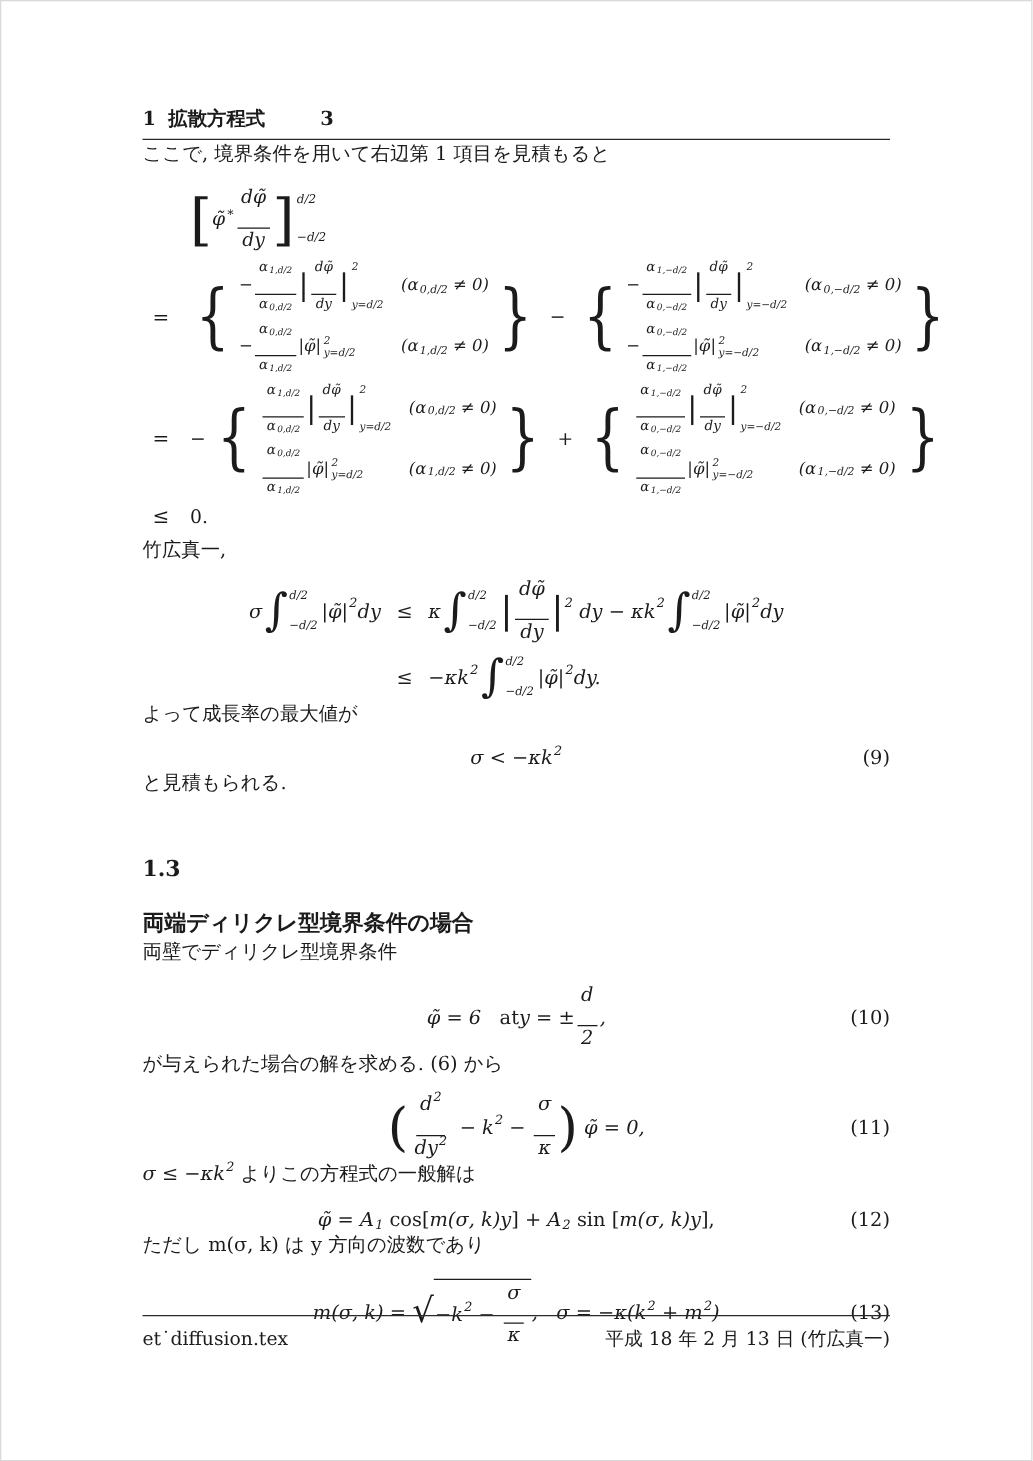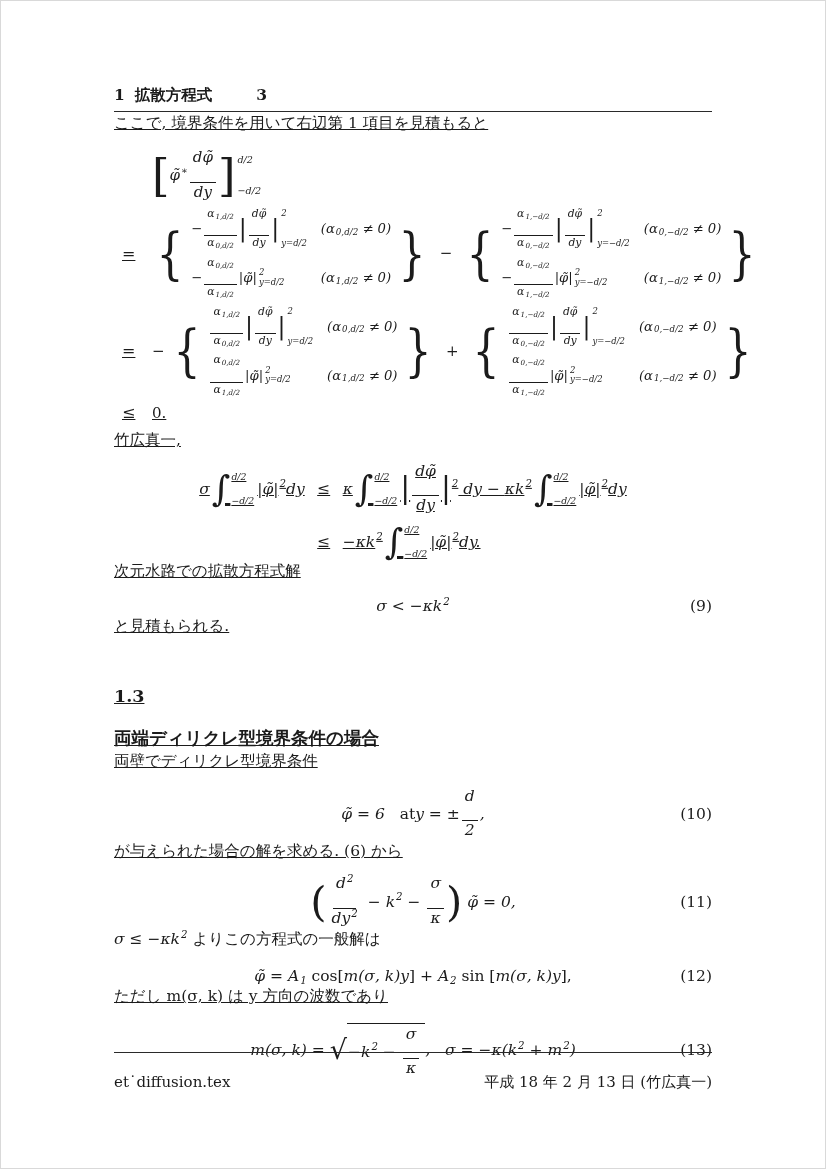--- a/index.html
+++ b/index.html
@@ -10,23 +10,23 @@
     overflow:hidden;
   }
   
   header{margin:84px 113px 0;display:flex;justify-content:space-between;align-items:baseline;font-size:15.5px;}
   .hnum{font-weight:700;font-family:"DejaVu Serif",serif;}
   .hjp{font-weight:700;font-family:"DejaVu Sans","Liberation Sans",sans-serif;}
   .hright{display:flex;align-items:baseline;}
   .hpage{margin-left:44px;font-weight:700;}
   .hrule{margin:5px 113px 0;border-top:1.4px solid #2a2a2a;}
   footer{position:absolute;left:113px;right:113px;top:1051px;border-top:1.3px solid #2a2a2a;
-    padding-top:20px;display:flex;justify-content:space-between;font-size:15px;}
+    padding-top:9px;display:flex;justify-content:space-between;font-size:15px;}
   
-  main{margin:0 113px;text-decoration:underline;}
+  main{margin:0 113px;}
   p.body{font-size:15.5px;line-height:1.5;margin:0;}
   .p1{margin-top:36px;}
   .p2{margin-top:16px;}
   .p3{margin-top:22px;}
   .p4{margin-top:14px;}
   .p5{margin-top:40px;}
   .p6{margin-top:12px;}
   .p7{margin-top:10px;font-size:15.5px;}
   .p8{margin-top:12px;}
   h2.sec{margin:48px 0 0;font-size:17.5px;display:flex;align-items:baseline;gap:20px;flex-direction:column;}
@@ -575,21 +575,21 @@
               <span class="mrow">
                 <span class="tok">|φ̃|</span>
                 <span class="msup"><span class="tok">2</span></span>
               </span>
               <span class="tok">dy.</span>
             </span>
           </span>
       </div>
     </div>
 
-    <p class="body p3">次元水路での拡散方程式解</p>
+    <p class="body p3">よって成長率の最大値が</p>
 
     <div class="eqrow">
       <span class="m" data-math="equations.eq9.body"><span class="mrow">
             <span class="tok">σ &lt; −</span>
             <span class="mrow">
               <span class="tok">κk</span>
               <span class="msup"><span class="tok">2</span></span>
             </span>
           </span></span>
       <span class="eqnum">(9)</span>

